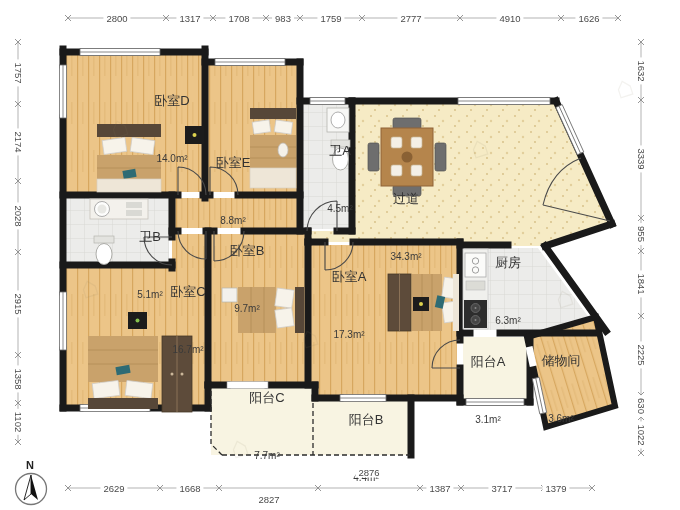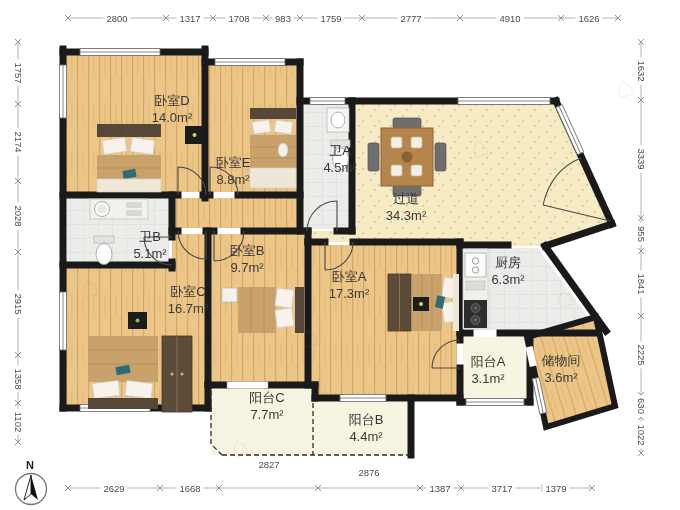--- a/index.html
+++ b/index.html
@@ -2,21 +2,21 @@
 <html><head>
 <meta charset="utf-8">
 <style>
   html,body{margin:0;padding:0;}
   body{width:680px;height:510px;position:relative;background:#ffffff;
        font-family:"Liberation Sans",sans-serif;overflow:hidden;}
   #plan-svg{position:absolute;left:0;top:0;}
   .room-label{position:absolute;transform:translate(-50%,0);text-align:center;
        color:#333;line-height:1.3;white-space:nowrap;}
   .room-label .rname{font-size:13px;display:block;}
-  .room-label .rarea{font-size:13px;color:#3a3a3a;display:block;}
+  .room-label .rarea{font-size:10px;color:#3a3a3a;display:block;margin-top:42px;}
   .dim{position:absolute;font-size:9.5px;color:#4a4a4a;background:#fff;
        padding:0 3px;transform:translate(-50%,-50%);white-space:nowrap;}
   .dim.v{transform:translate(-50%,-50%) rotate(90deg);}
   .north-label{position:absolute;font-size:11px;font-weight:bold;color:#222;
        transform:translate(-50%,-50%);}
   .wm{position:absolute;font-size:30px;color:rgba(140,125,100,0.10);
        transform:rotate(-18deg);pointer-events:none;}
 </style>
 </head>
 <body>
@@ -398,21 +398,21 @@
 <div class="dim v" style="left:641px;top:71px">1632</div>
 <div class="dim v" style="left:641px;top:159px">3339</div>
 <div class="dim v" style="left:641px;top:234px">955</div>
 <div class="dim v" style="left:641px;top:284px">1841</div>
 <div class="dim v" style="left:641px;top:355px">2225</div>
 <div class="dim v" style="left:641px;top:406px">630</div>
 <div class="dim v" style="left:641px;top:435px">1022</div>
 
 <div class="dim" style="left:114px;top:488px">2629</div>
 <div class="dim" style="left:190px;top:488px">1668</div>
-<div class="dim" style="left:269px;top:464px">2827</div>
+<div class="dim" style="left:269px;top:499px">2827</div>
 <div class="dim" style="left:369px;top:472px">2876</div>
 <div class="dim" style="left:440px;top:488px">1387</div>
 <div class="dim" style="left:502px;top:488px">3717</div>
 <div class="dim" style="left:556px;top:488px">1379</div>
 
 <div class="north-label" style="left:30px;top:465px">N</div>
 
 <div class="wm" style="left:110px;top:110px">⌂</div>
 <div class="wm" style="left:470px;top:130px">⌂</div>
 <div class="wm" style="left:80px;top:270px">⌂</div>

